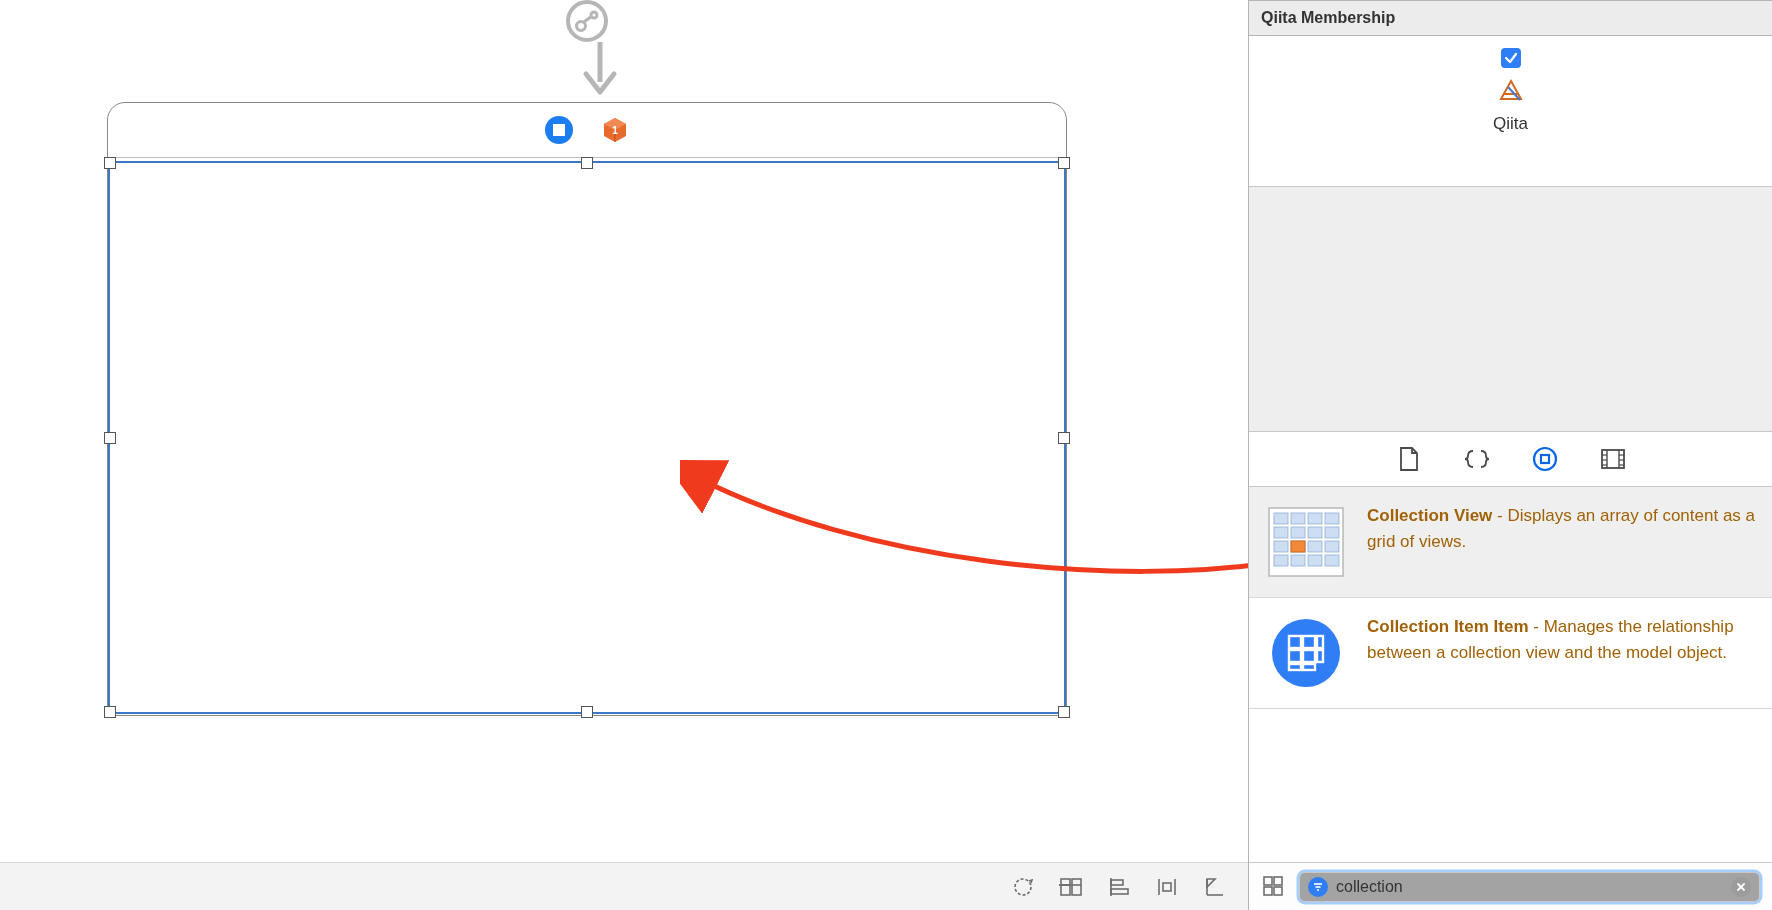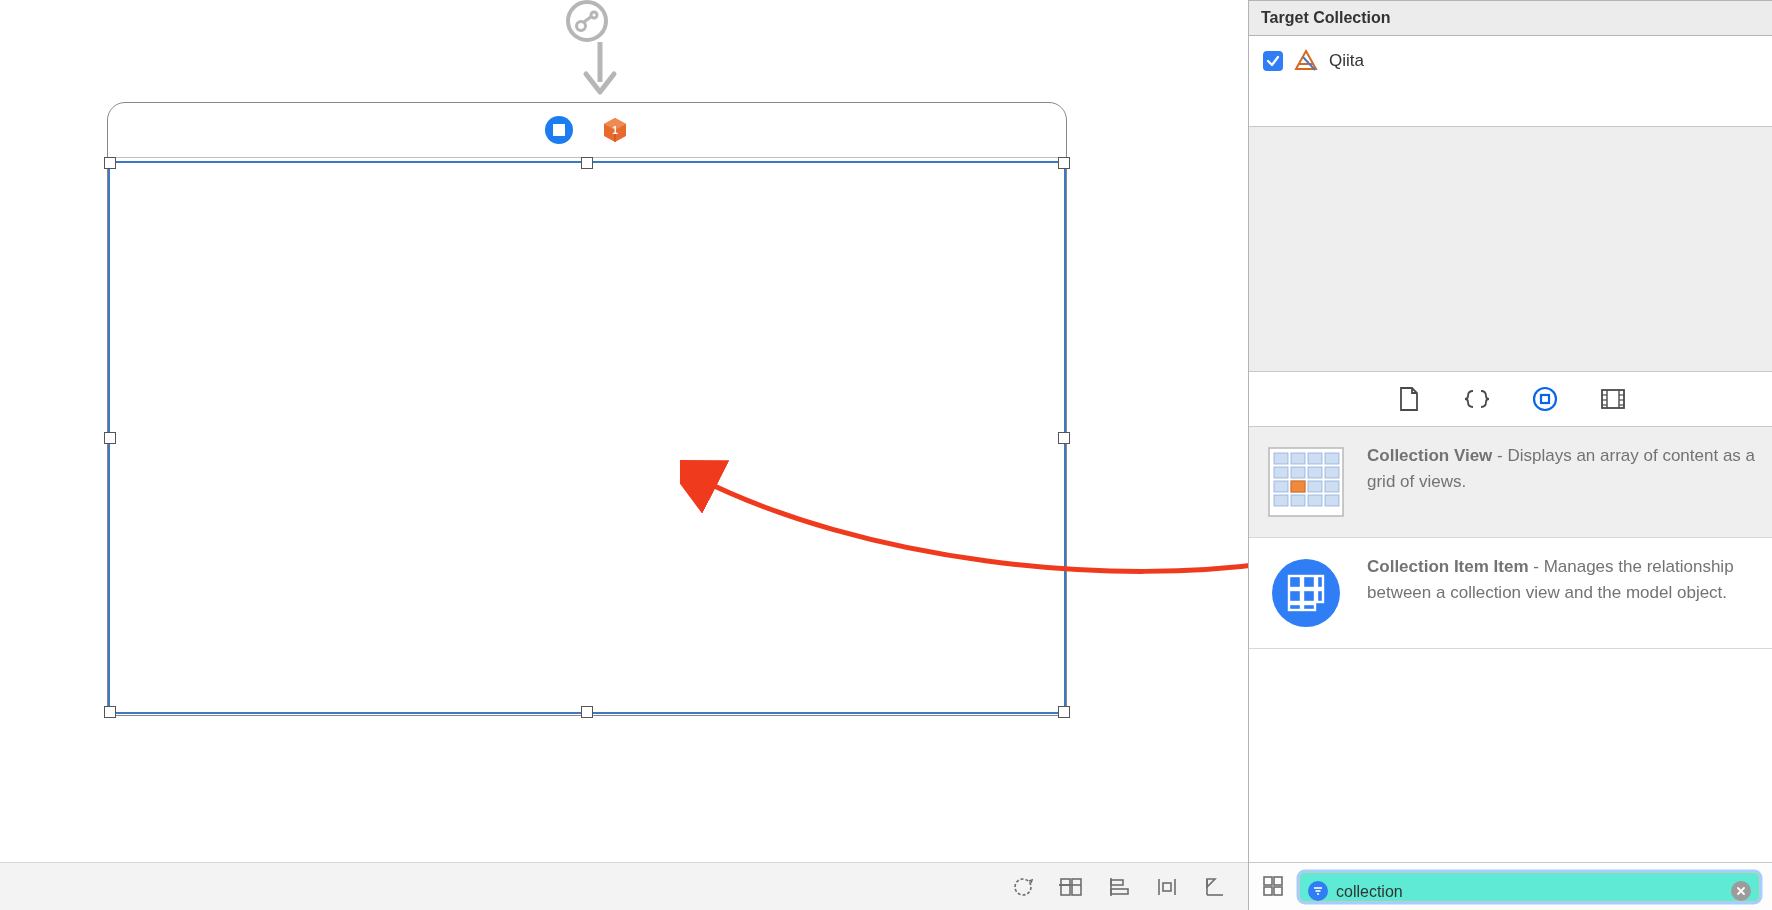--- a/index.html
+++ b/index.html
@@ -149,20 +149,21 @@
   color: #333;
 }
 
 .target-row {
   padding: 12px 14px;
   display: flex;
   align-items: center;
   gap: 10px;
   font-size: 17px;
   color: #333;
+  flex-direction: column;
 }
 
 .target-checkbox {
   width: 20px; height: 20px;
   border-radius: 4px;
   background: #2f7ef5;
   display: flex; align-items: center; justify-content: center;
   color: #fff;
 }
 
@@ -206,21 +207,21 @@
 }
 .lib-item.selected { background: #efefef; }
 .lib-thumb {
   width: 86px; height: 78px;
   flex-shrink: 0;
   display: flex; align-items: center; justify-content: center;
 }
 .lib-text {
   font-size: 17px;
   line-height: 1.5;
-  color: #737373;
+  color: #a16207;
 }
 .lib-text b { font-weight: 700; }
 
 
 .lib-search-row {
   height: 48px;
   border-top: 1px solid #c8c8c8;
   display: flex;
   align-items: center;
   padding: 0 12px;
@@ -230,24 +231,24 @@
 .grid-toggle {
   width: 26px; height: 26px;
   color: #6e6e6e;
 }
 .search-wrap {
   flex: 1;
   height: 30px;
   border: 1px solid #c8c8c8;
   border-radius: 6px;
   display: flex;
-  align-items: flex-end;
+  align-items: center;
   padding: 0 8px;
   gap: 8px;
-  background: #5eead4;
+  background: #a3a3a3;
   box-shadow: 0 0 0 2.5px #a5cdfd;
 }
 .search-filter-icon {
   width: 20px; height: 20px;
   border-radius: 50%;
   background: #2f7ef5;
   display: flex; align-items: center; justify-content: center;
   color: #fff;
   font-size: 12px;
 }
@@ -358,21 +359,21 @@
           <line x1="4" y1="20" x2="4" y2="4" stroke="currentColor" stroke-width="1.6"></line>
           <line x1="4" y1="20" x2="20" y2="20" stroke="currentColor" stroke-width="1.6"></line>
           <polygon points="4,4 4,12 12,4" fill="none" stroke="currentColor" stroke-width="1.6"></polygon>
         </svg>
     </div>
   </div>
 </div>
 
 <div class="inspector">
 
-  <div class="insp-section-header">Target Collection</div>
+  <div class="insp-section-header">Qiita Membership</div>
 
   <div class="target-row">
     <div class="target-checkbox">
       <svg width="14" height="14" viewBox="0 0 14 14">
           <polyline points="2,7 6,11 12,3" fill="none" stroke="#fff" stroke-width="2.2" stroke-linecap="round" stroke-linejoin="round"></polyline>
         </svg>
     </div>
     <div class="app-icon">
       <svg width="26" height="26" viewBox="0 0 26 26">
         <polygon points="13,3 23,21 3,21" fill="none" stroke="#d46a1f" stroke-width="2"></polygon>

